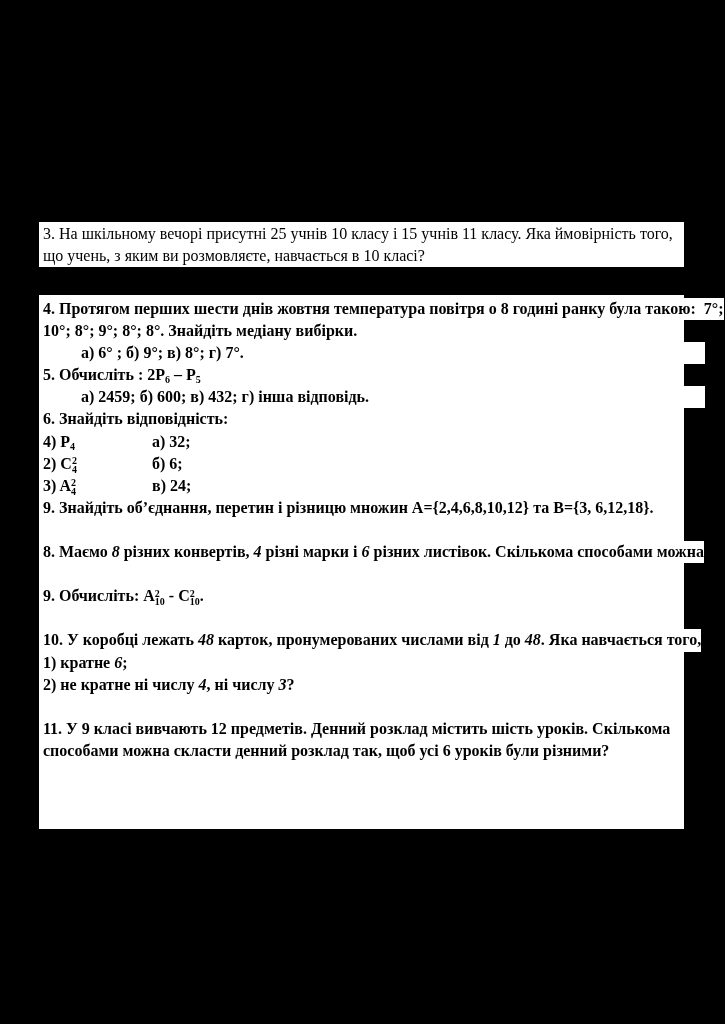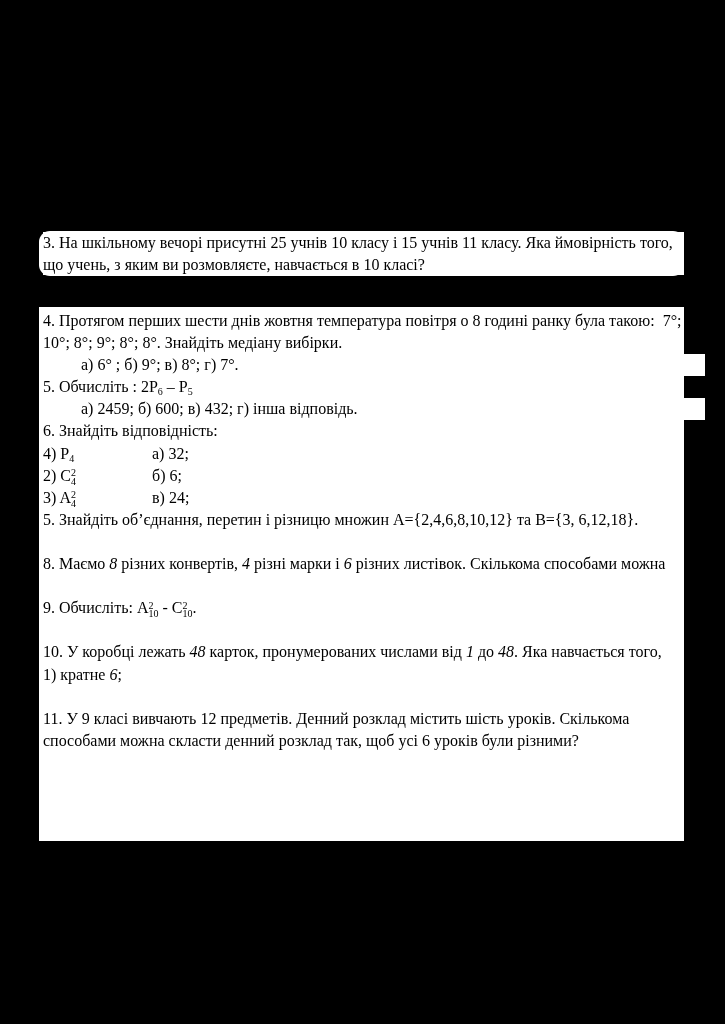--- a/index.html
+++ b/index.html
@@ -2,22 +2,22 @@
 <html><head>
 <meta charset="utf-8">
 <style>
   html,body { margin:0; padding:0; background:#000; }
   .page {
     position:relative; width:725px; height:1024px; background:#000000;
     font-family:"Liberation Serif","DejaVu Serif",serif; color:#000000;
     overflow:hidden;
   }
   .card { position:absolute; background:#ffffff; box-sizing:border-box; }
-  .card1 { left:39px; top:231px; width:645px; height:45px; padding:1px 0 0 4px;border-radius:11px; }
-  .card2 { left:39px; top:307px; width:645px; height:534px; padding:3px 17px 0 4px; }
+  .card1 { left:39px; top:222px; width:645px; height:45px; padding:1px 0 0 4px; }
+  .card2 { left:39px; top:295px; width:645px; height:534px; padding:3px 17px 0 4px;font-weight:bold; }
   .line {
     font-size:16px; height:22.1px; line-height:22.1px;
     white-space:pre; background:#ffffff; width:max-content; min-width:100%;
   }
   .card1 .line { height:21.7px; line-height:21.7px; }
   .indent { padding-left:38px; }
   .p6left { display:inline-block; width:109px; }
   .sb { font-size:10px; vertical-align:-3px; }
   .supsub { display:inline-block; vertical-align:-4px; }
   .supsub .ss { display:block; font-size:10px; line-height:8.5px; text-align:left; }
@@ -44,34 +44,35 @@
 
     <div class="line">6. Знайдіть відповідність:</div>
 
     <div class="line"><span class="p6left"><span>4) P</span><span class="sb">4</span></span><span>а) 32;</span></div>
 
     <div class="line"><span class="p6left"><span>2) C</span><span class="supsub"><span class="ss">2</span><span class="ss">4</span></span></span><span>б) 6;</span></div>
 
     <div class="line"><span class="p6left"><span>3) A</span><span class="supsub"><span class="ss">2</span><span class="ss">4</span></span></span><span>в) 24;</span></div>
 
 
-    <div class="line">5. Знайдіть об’єднання, перетин і різницю множин A={2,4,6,8,10,12} та B={3, 6,12,18}.</div>
+    <div class="line">9. Знайдіть об’єднання, перетин і різницю множин A={2,4,6,8,10,12} та B={3, 6,12,18}.</div>
 
     <div class="line"></div>
 
     <div class="line"><span>8. Маємо </span><span class="it">8</span><span> різних конвертів, </span><span class="it">4</span><span> різні марки і </span><span class="it">6</span><span> різних листівок. Скількома способами можна</span></div>
 
     <div class="line"></div>
 
     <div class="line"><span>9. Обчисліть: A</span><span class="supsub"><span class="ss">2</span><span class="ss">10</span></span><span> - C</span><span class="supsub"><span class="ss">2</span><span class="ss">10</span></span><span>.</span></div>
 
     <div class="line"></div>
 
     <div class="line"><span>10. У коробці лежать </span><span class="it">48</span><span> карток, пронумерованих числами від </span><span class="it">1</span><span> до </span><span class="it">48</span><span>. Яка навчається того,</span></div>
     <div class="line"><span>1) кратне </span><span class="it">6</span><span>;</span></div>
+    <div class="line"><span>2) не кратне ні числу </span><span class="it">4</span><span>, ні числу </span><span class="it">3</span><span>?</span></div>
 
     <div class="line"></div>
 
     <div class="line">11. У 9 класі вивчають 12 предметів. Денний розклад містить шість уроків. Скількома</div>
     <div class="line">способами можна скласти денний розклад так, щоб усі 6 уроків були різними?</div>
 
   </section>
 
 </div>
 

